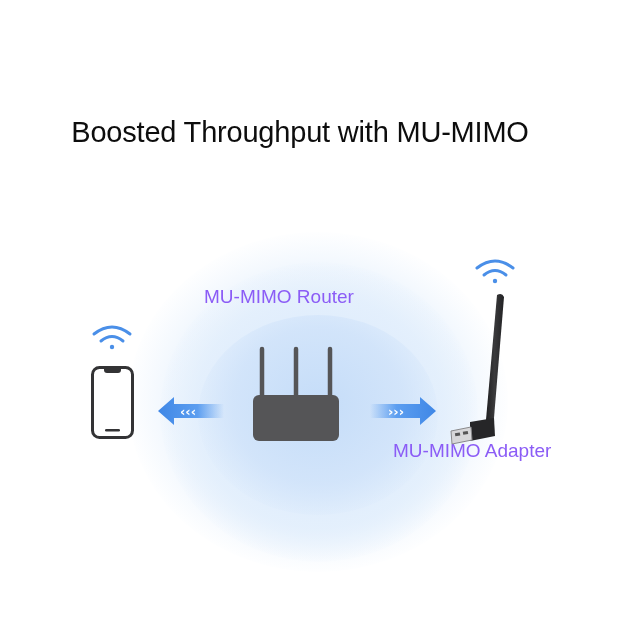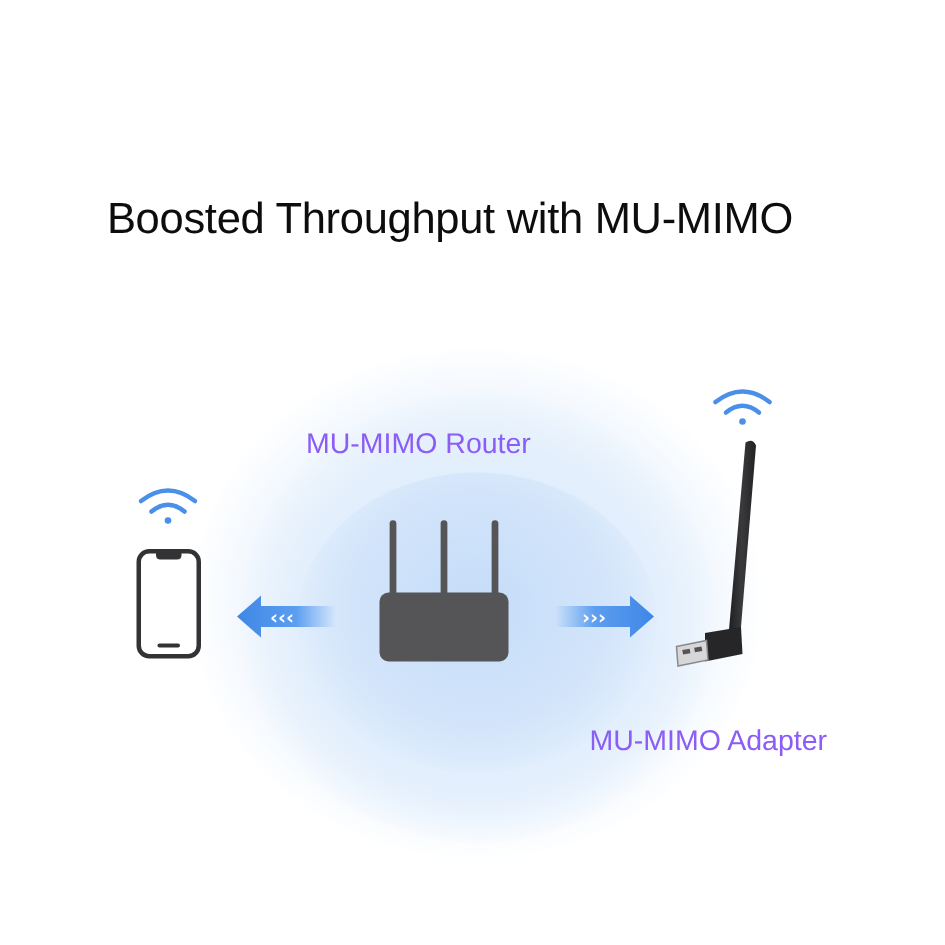--- a/index.html
+++ b/index.html
@@ -1,38 +1,38 @@
 <!DOCTYPE html>
 <html><head>
 <meta charset="utf-8">
 <style>
   html, body { margin: 0; padding: 0; }
   body {
     width: 630px; height: 630px; background: #ffffff; position: relative; overflow: hidden;
     font-family: "Liberation Sans", "DejaVu Sans", sans-serif; color: #111111;
   }
   .title {
-    position: absolute; left: 0; width: 600px; top: 130px; text-align: center;
+    position: absolute; left: 0; width: 600px; top: 116px; text-align: center;
     font-size: 29px; font-weight: 500; letter-spacing: -0.2px; color: #0d0d0d;
   }
   .glow-outer {
     position: absolute; left: 128px; top: 232px; width: 380px; height: 340px; border-radius: 50%;
     background: radial-gradient(ellipse at center, rgba(222,236,252,0.85) 0%, rgba(234,243,253,0.7) 55%, rgba(255,255,255,0) 72%);
   }
   .glow-mid {
     position: absolute; left: 160px; top: 262px; width: 318px; height: 300px; border-radius: 50%;
     background: radial-gradient(ellipse at center, rgba(214,231,251,0.9) 0%, rgba(225,238,252,0.8) 55%, rgba(255,255,255,0) 72%);
   }
   .glow-inner {
     position: absolute; left: 198px; top: 315px; width: 240px; height: 200px; border-radius: 50%;
     background: radial-gradient(ellipse at center 45%, rgba(196,220,248,0.95) 0%, rgba(208,227,250,0.85) 50%, rgba(255,255,255,0) 75%);
   }
   .label { position: absolute; font-size: 19px; color: #8b5cf6; white-space: nowrap; }
   .label-router { left: 204px; top: 286px; }
-  .label-adapter { left: 393px; top: 484px; }
+  .label-adapter { left: 393px; top: 440px; }
   svg { position: absolute; overflow: visible; }
 </style>
 </head>
 <body>
 
 <div class="title">Boosted Throughput with MU-MIMO</div>
 
 <div class="glow-outer"></div>
 <div class="glow-mid"></div>
 <div class="glow-inner"></div>

